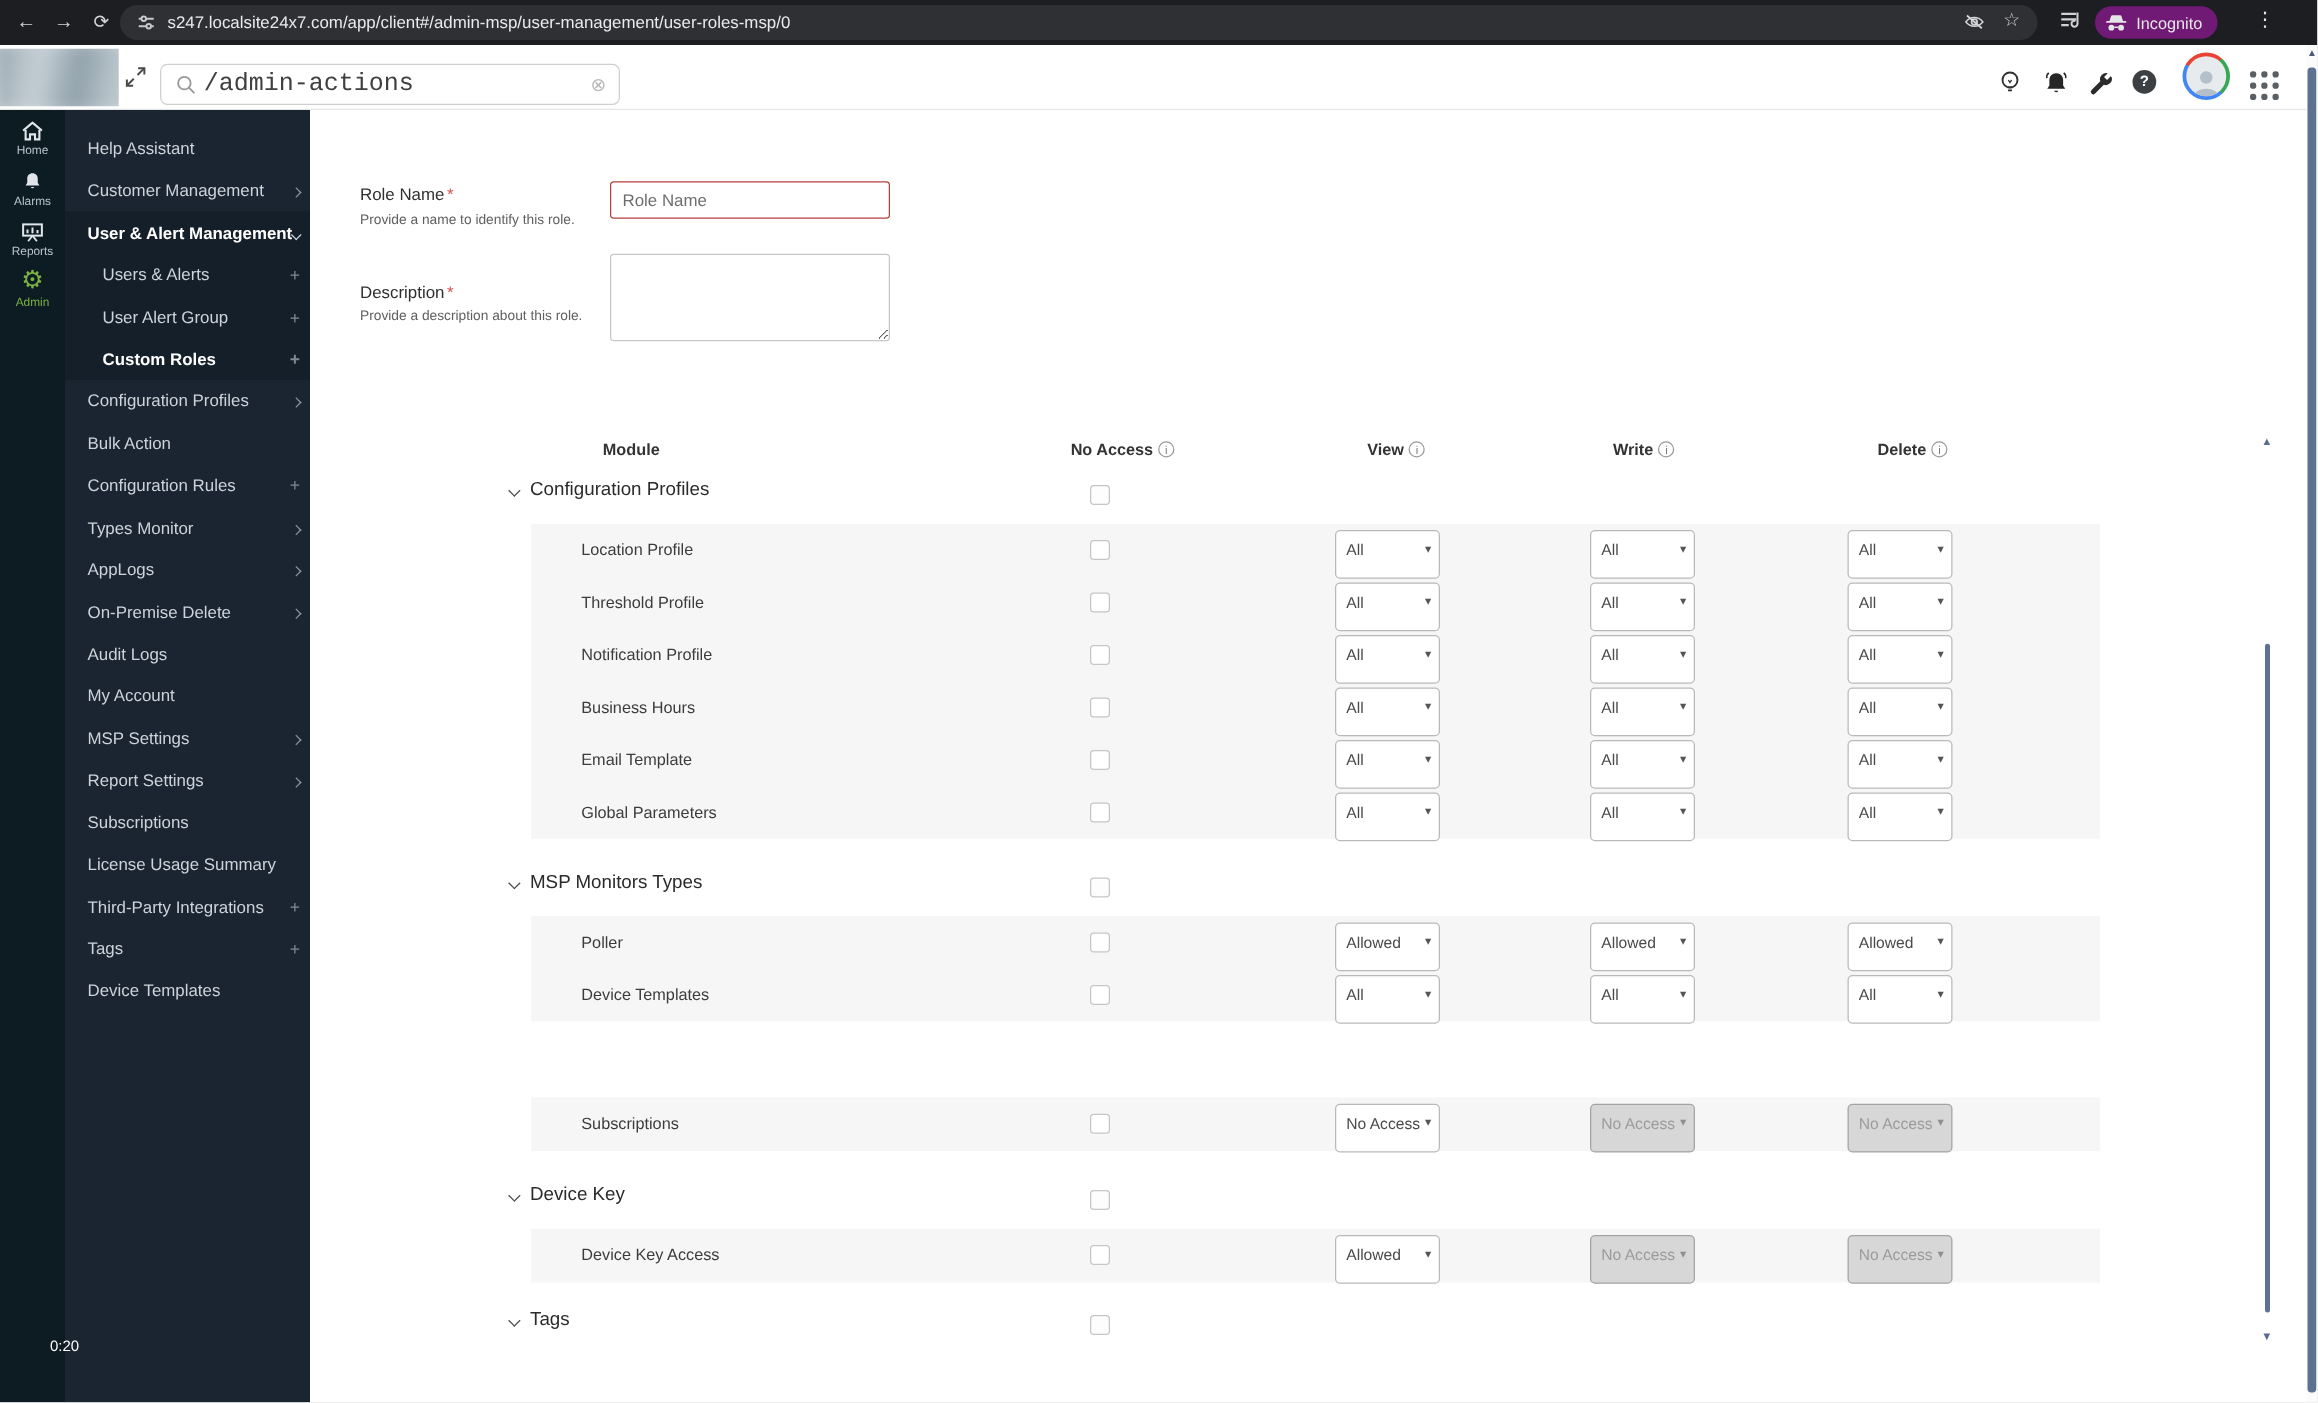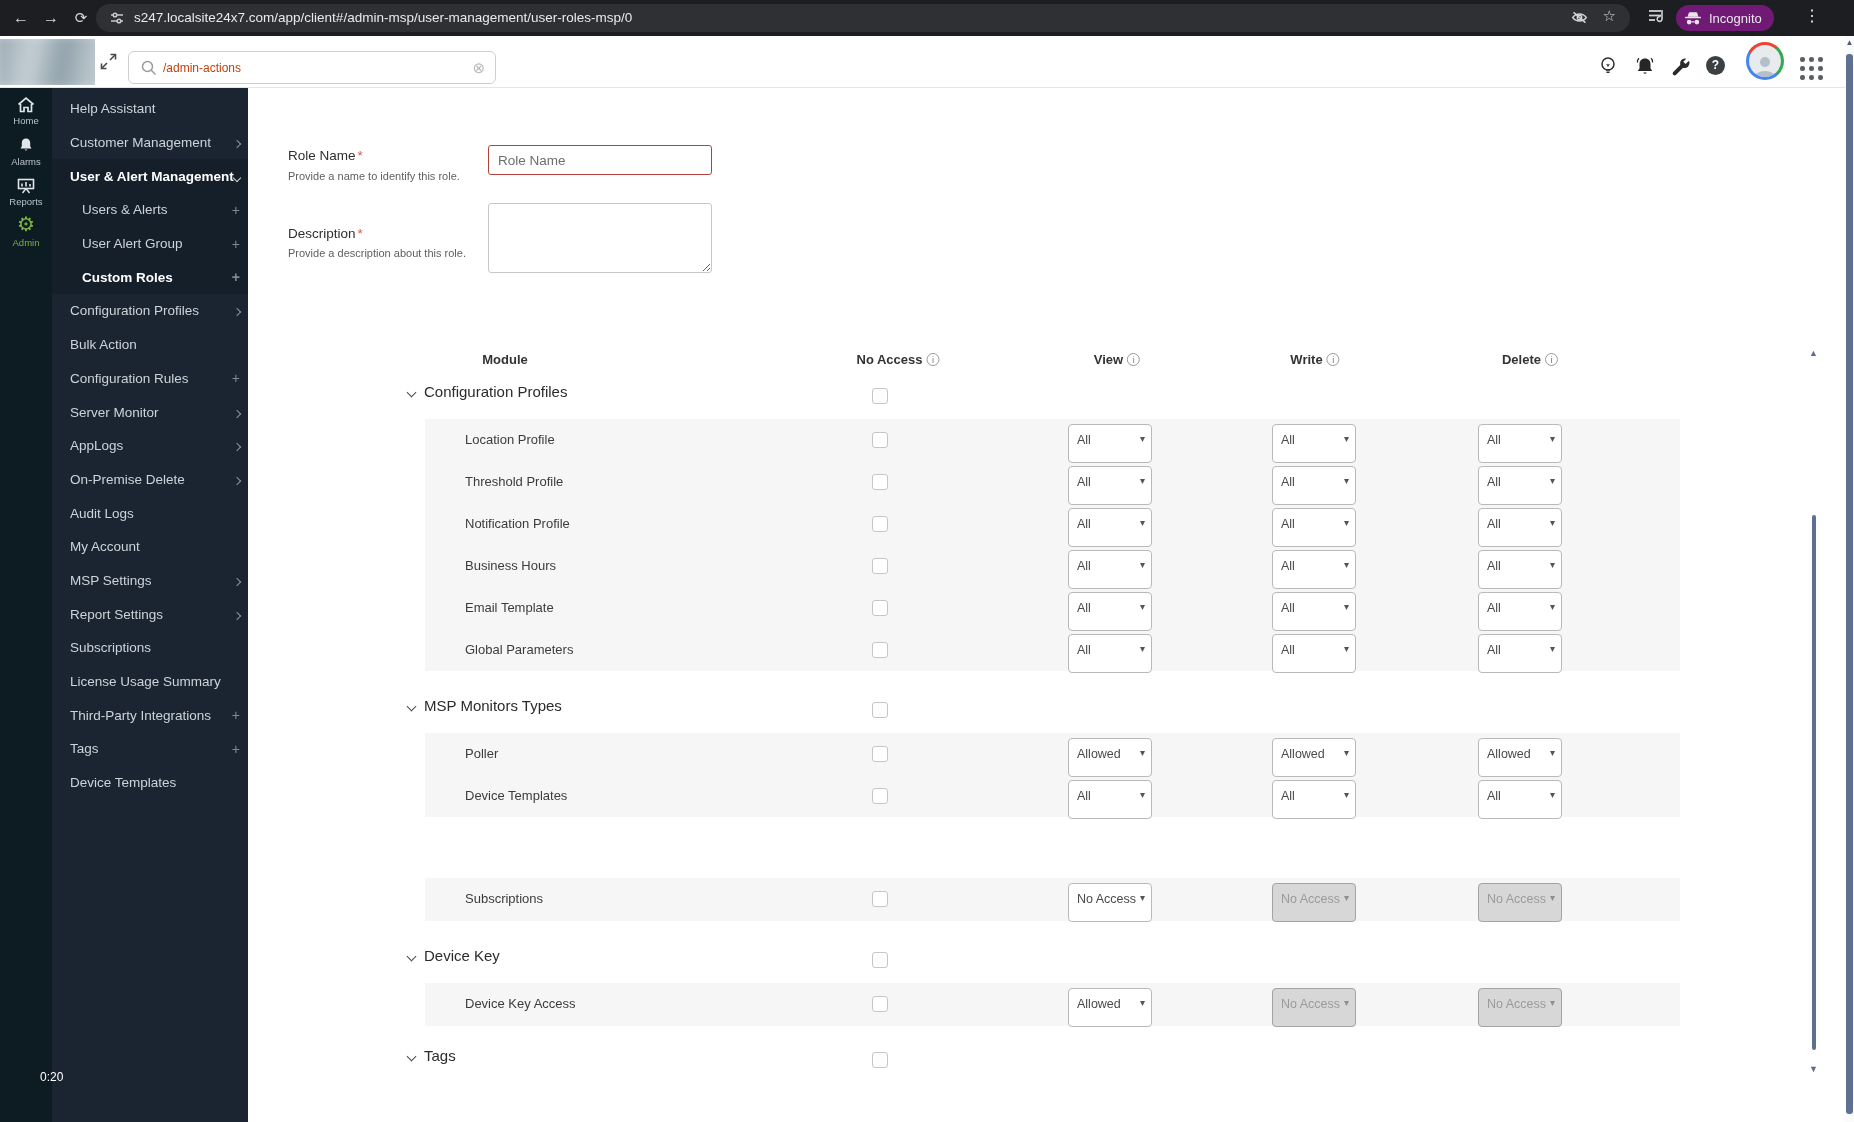--- a/index.html
+++ b/index.html
@@ -20,37 +20,37 @@
   .kebab{position:absolute;left:1804px;top:6px;color:#e8eaed;font-size:16px;}
 
   
   .appbar{position:absolute;left:0;top:36px;width:1854px;height:52px;background:#fff;border-bottom:1px solid #e5e5e5;}
   .logo-wrap{position:absolute;left:0;top:3px;width:95px;height:46px;overflow:hidden;}
   .logo-blur{position:absolute;left:-8px;top:-8px;width:115px;height:62px;filter:blur(7px);
     background:linear-gradient(100deg,#93a2ac 0%,#c7d0d6 35%,#8fa0aa 60%,#bcc7cd 85%);}
   .expand-ic{position:absolute;left:100px;top:17px;}
   .searchbox{position:absolute;left:128px;top:15px;width:368px;height:33px;border:1px solid #cfcfcf;border-radius:6px;background:#fff;}
   .mag-ic{position:absolute;left:12px;top:8px;}
-  .search-input{position:absolute;left:32px;top:1px;width:300px;height:29px;border:0;outline:none;font-size:12px;color:#c2410c;background:transparent;}
+  .search-input{position:absolute;left:32px;top:1px;width:300px;height:29px;border:0;outline:none;font-size:20px;color:#404040;background:transparent;font-family:Liberation Mono, monospace;}
   .clear-ic{position:absolute;right:10px;top:7px;color:#b8b8b8;font-size:15px;}
   .ab-ic{position:absolute;top:20px;}
   .help-circ{position:absolute;top:20px;width:19px;height:19px;border-radius:50%;background:#3c4043;color:#fff;font-size:12px;font-weight:bold;text-align:center;line-height:19px;}
   .avatar{position:absolute;left:1746px;top:6px;width:38px;height:38px;border-radius:50%;
     background:conic-gradient(from -60deg,#ea4335 0 28%,#34a853 28% 55%,#4285f4 55% 100%);display:flex;align-items:center;justify-content:center;}
   .avatar-in{width:32px;height:32px;border-radius:50%;background:#e7ebee;overflow:hidden;display:flex;align-items:flex-end;justify-content:center;}
   .grid9{position:absolute;left:1800px;top:21px;width:24px;height:24px;display:grid;grid-template-columns:repeat(3,1fr);gap:3px;}
   .grid9 i{width:4.5px;height:4.5px;border-radius:50%;background:#5a5f64;}
 
   
   .rail{position:absolute;left:0;top:88px;width:52px;height:1034px;background:#0d1b23;}
   .rail-item{position:absolute;left:0;width:52px;text-align:center;color:#cdd6dc;}
   .rail-item .lbl{display:block;font-size:9.5px;margin-top:2px;color:#b9c3cb;}
   .rail-item.admin .lbl{color:#7cb342;}
   .gear-glyph{font-size:20px;line-height:18px;color:#7cb342;}
-  .menu{position:absolute;left:52px;top:88px;width:196px;height:1034px;background:#1b2531;padding-top:4px;}
+  .menu{position:absolute;left:52px;top:88px;width:196px;height:1034px;background:#1b2531;padding-top:14px;}
   .mi{position:relative;height:33.7px;display:flex;align-items:center;padding-left:18px;color:#ccd3da;font-size:13.5px;cursor:pointer;}
   .mi.sub{padding-left:30px;}
   .mi.bold{color:#fff;font-weight:bold;}
   .mblock{background:#151f2a;}
   .mk{position:absolute;right:8px;color:#7e8a96;}
   .mk-plus{font-size:14px;line-height:14px;}
   .chev{display:inline-block;width:6px;height:6px;border-right:1.6px solid #8a95a1;border-bottom:1.6px solid #8a95a1;}
   .chev.r{transform:rotate(-45deg);}
   .chev.d{transform:rotate(45deg);border-color:#cfd6dd;}
   .timer{position:absolute;left:40px;top:982px;color:#fff;font-size:12px;z-index:5;}
@@ -289,21 +289,21 @@
         <span class="mk"><span class="chev r"></span></span>
       </div>
     <div class="mi">
         <span>Bulk Action</span>
       </div>
     <div class="mi">
         <span>Configuration Rules</span>
         <span class="mk mk-plus">+</span>
       </div>
     <div class="mi">
-        <span>Server Monitor</span>
+        <span>Types Monitor</span>
         <span class="mk"><span class="chev r"></span></span>
       </div>
     <div class="mi">
         <span>AppLogs</span>
         <span class="mk"><span class="chev r"></span></span>
       </div>
     <div class="mi">
         <span>On-Premise Delete</span>
         <span class="mk"><span class="chev r"></span></span>
       </div>

